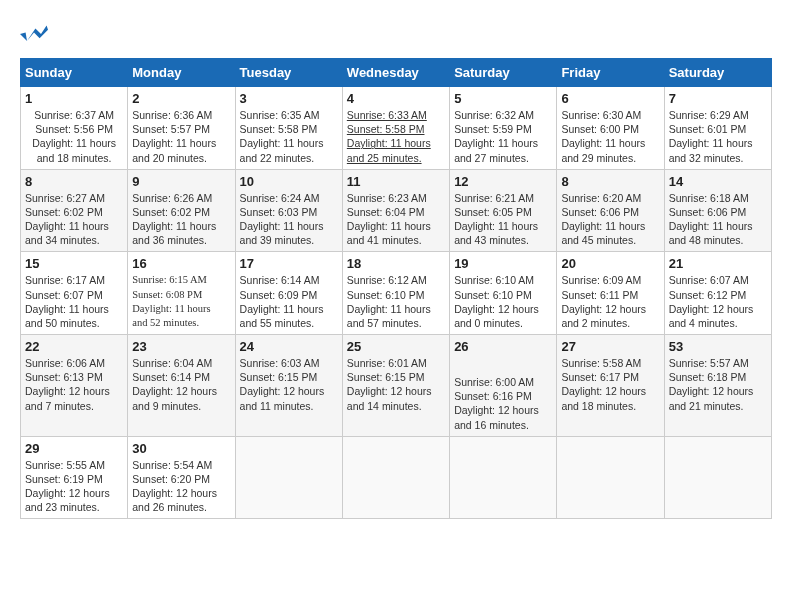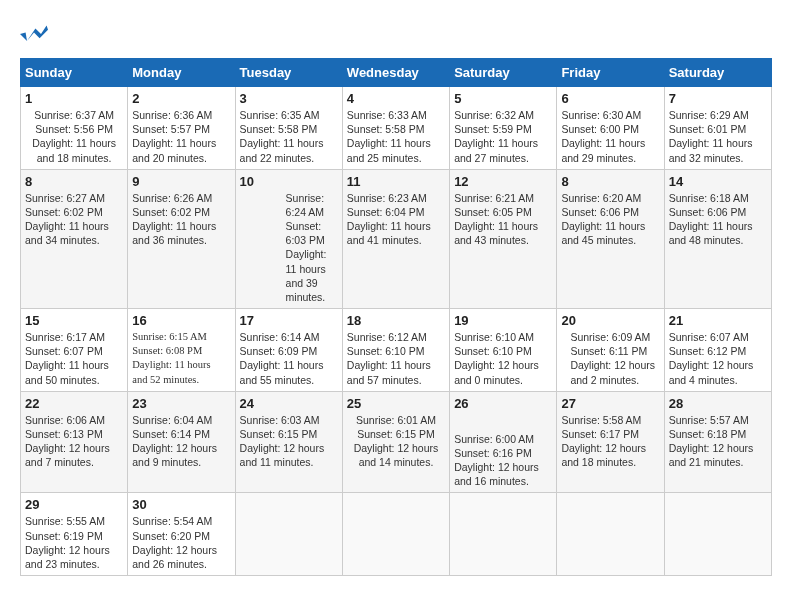--- a/index.html
+++ b/index.html
@@ -139,21 +139,21 @@
         </td>
         <td>
           <span class="day-num">3</span>
           <div class="day-info" style="white-space: pre-line;">Sunrise: 6:35 AM
 Sunset: 5:58 PM
 Daylight: 11 hours
 and 22 minutes.</div>
         </td>
         <td>
           <span class="day-num">4</span>
-          <div class="day-info" style="white-space: pre-line;">Sunrise: 6:33 AM
+          <div class="day-info" style="white-space: pre-line; text-decoration: underline;">Sunrise: 6:33 AM
 Sunset: 5:58 PM
 Daylight: 11 hours
 and 25 minutes.</div>
         </td>
         <td>
           <span class="day-num">5</span>
           <div class="day-info" style="white-space: pre-line;">Sunrise: 6:32 AM
 Sunset: 5:59 PM
 Daylight: 11 hours
 and 27 minutes.</div>
@@ -183,21 +183,21 @@
         </td>
         <td>
           <span class="day-num">9</span>
           <div class="day-info" style="white-space: pre-line;">Sunrise: 6:26 AM
 Sunset: 6:02 PM
 Daylight: 11 hours
 and 36 minutes.</div>
         </td>
         <td>
           <span class="day-num">10</span>
-          <div class="day-info" style="white-space: pre-line; margin-left: 46px;">Sunrise: 6:24 AM
+          <div class="day-info" style="white-space: pre-line;">Sunrise: 6:24 AM
 Sunset: 6:03 PM
 Daylight: 11 hours
 and 39 minutes.</div>
         </td>
         <td>
           <span class="day-num">11</span>
           <div class="day-info" style="white-space: pre-line;">Sunrise: 6:23 AM
 Sunset: 6:04 PM
 Daylight: 11 hours
 and 41 minutes.</div>
@@ -255,21 +255,21 @@
         </td>
         <td>
           <span class="day-num">19</span>
           <div class="day-info" style="white-space: pre-line;">Sunrise: 6:10 AM
 Sunset: 6:10 PM
 Daylight: 12 hours
 and 0 minutes.</div>
         </td>
         <td>
           <span class="day-num">20</span>
-          <div class="day-info" style="white-space: pre-line; margin-left: 9px;">Sunrise: 6:09 AM
+          <div class="day-info" style="white-space: pre-line;">Sunrise: 6:09 AM
 Sunset: 6:11 PM
 Daylight: 12 hours
 and 2 minutes.</div>
         </td>
         <td>
           <span class="day-num">21</span>
           <div class="day-info" style="white-space: pre-line;">Sunrise: 6:07 AM
 Sunset: 6:12 PM
 Daylight: 12 hours
 and 4 minutes.</div>
@@ -292,41 +292,41 @@
         </td>
         <td>
           <span class="day-num">24</span>
           <div class="day-info" style="white-space: pre-line;">Sunrise: 6:03 AM
 Sunset: 6:15 PM
 Daylight: 12 hours
 and 11 minutes.</div>
         </td>
         <td>
           <span class="day-num">25</span>
-          <div class="day-info" style="white-space: pre-line; text-align: center;">Sunrise: 6:01 AM
+          <div class="day-info" style="white-space: pre-line;">Sunrise: 6:01 AM
 Sunset: 6:15 PM
 Daylight: 12 hours
 and 14 minutes.</div>
         </td>
         <td>
           <span class="day-num">26</span>
           <div class="day-info" style="white-space: pre-line; margin-top: 21px;">Sunrise: 6:00 AM
 Sunset: 6:16 PM
 Daylight: 12 hours
 and 16 minutes.</div>
         </td>
         <td>
           <span class="day-num">27</span>
           <div class="day-info" style="white-space: pre-line;">Sunrise: 5:58 AM
 Sunset: 6:17 PM
 Daylight: 12 hours
 and 18 minutes.</div>
         </td>
         <td>
-          <span class="day-num">28</span>
+          <span class="day-num">53</span>
           <div class="day-info" style="white-space: pre-line;">Sunrise: 5:57 AM
 Sunset: 6:18 PM
 Daylight: 12 hours
 and 21 minutes.</div>
         </td>
       </tr>
       <tr>
         <td>
           <span class="day-num">29</span>
           <div class="day-info" style="white-space: pre-line;">Sunrise: 5:55 AM

